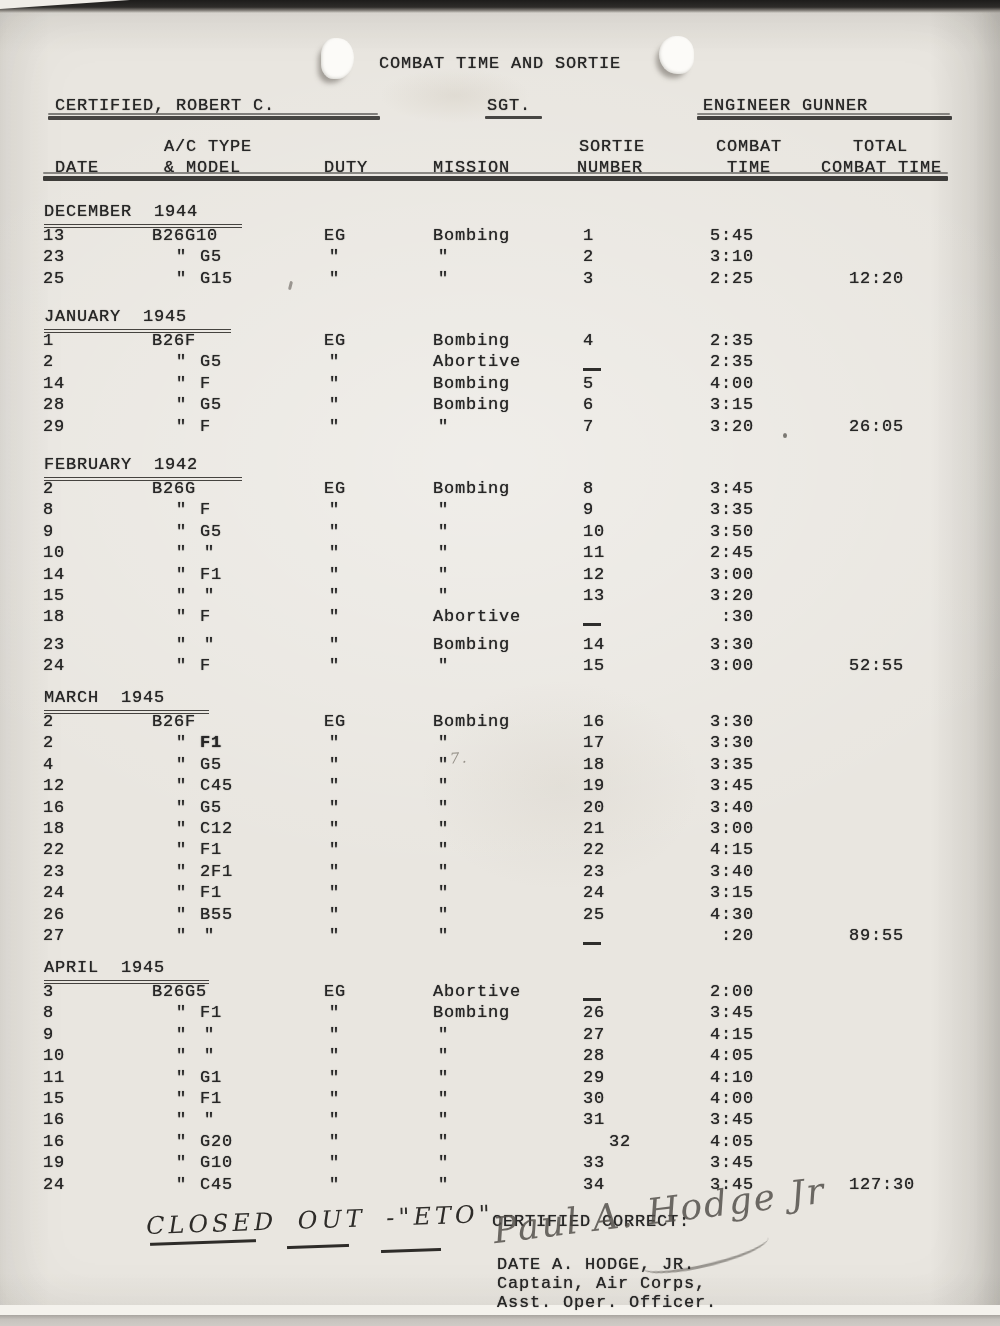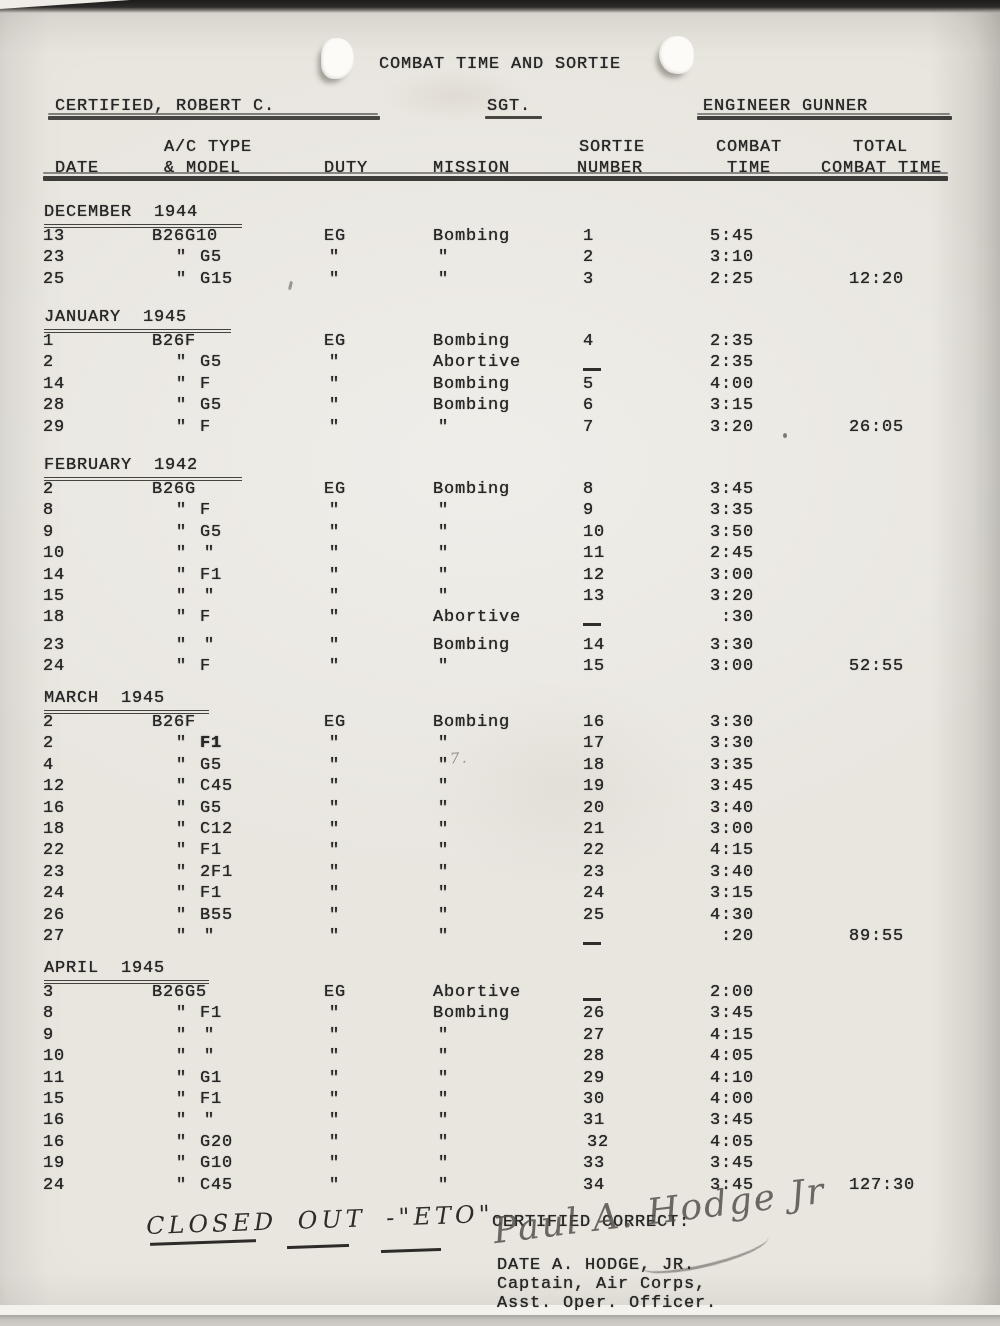--- a/index.html
+++ b/index.html
@@ -421,21 +421,21 @@
           <span class="tw cell " style="left: 395px; top: 0px;">"</span>
           <span class="tw cell " style="left: 540px; top: 0px;">31</span>
           <span class="tw cell " style="left: 667px; top: 0px;">3:45</span>
         </div>
         <div class="trow" style="top: 930px;">
           <span class="tw cell " style="left: 0px; top: 0px;">16</span>
           <span class="tw cell " style="left: 133px; top: 0px;">"</span>
           <span class="tw cell " style="left: 157px; top: 0px;">G20</span>
           <span class="tw cell " style="left: 286px; top: 0px;">"</span>
           <span class="tw cell " style="left: 395px; top: 0px;">"</span>
-          <span class="tw cell " style="left: 544px; top: 0px;">32</span>
+          <span class="tw cell " style="left: 566px; top: 0px;">32</span>
           <span class="tw cell " style="left: 667px; top: 0px;">4:05</span>
         </div>
         <div class="trow" style="top: 951px;">
           <span class="tw cell " style="left: 0px; top: 0px;">19</span>
           <span class="tw cell " style="left: 133px; top: 0px;">"</span>
           <span class="tw cell " style="left: 157px; top: 0px;">G10</span>
           <span class="tw cell " style="left: 286px; top: 0px;">"</span>
           <span class="tw cell " style="left: 395px; top: 0px;">"</span>
           <span class="tw cell " style="left: 540px; top: 0px;">33</span>
           <span class="tw cell " style="left: 667px; top: 0px;">3:45</span>

